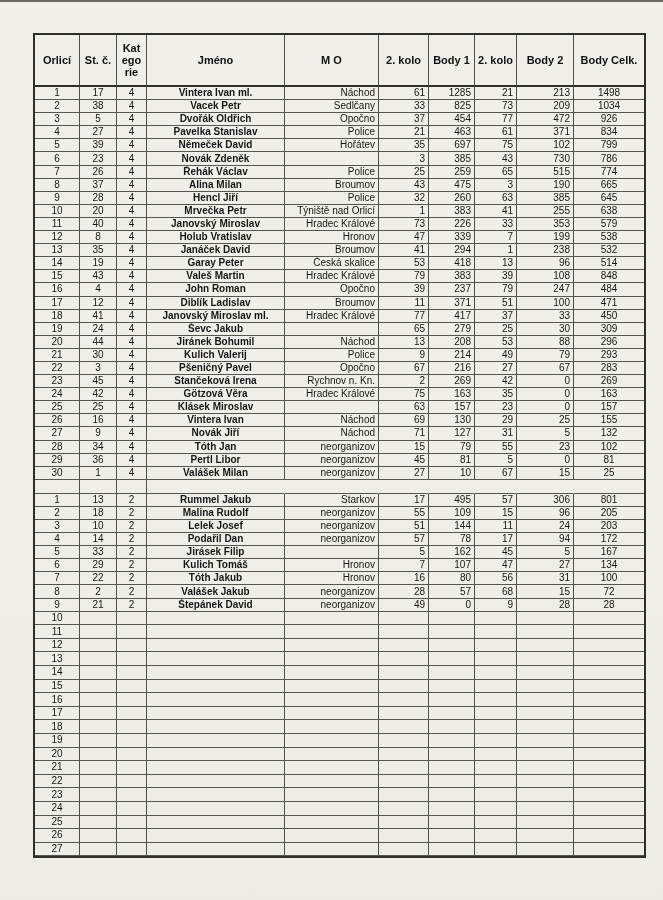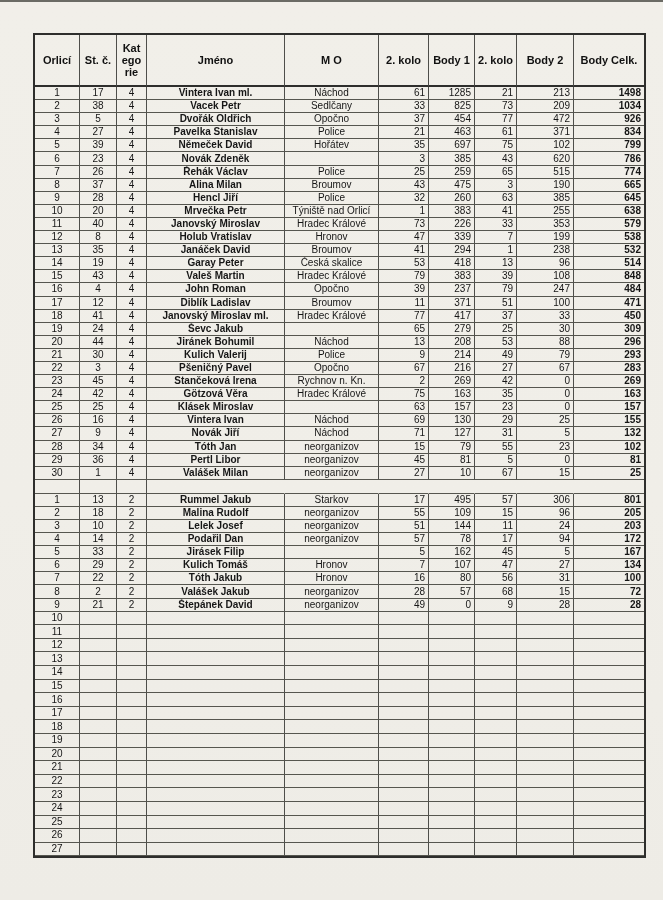--- a/index.html
+++ b/index.html
@@ -37,23 +37,23 @@
   thead th.kat{white-space:pre-line;line-height:1.12;padding:0 1px;}
   tbody td{height:13.1px;font-size:10px;line-height:1;}
   tr.empty td{height:13.6px;}
   tr.gap td{height:14px;border-right-color:transparent;}
   tr.gap td:nth-child(1),
   tr.gap td:nth-child(2),
   tr.gap td:nth-child(3){border-right-color:#4e4e4a;}
   
   td.c0,td.c1,td.c2{text-align:center;}
   td.c3{text-align:center;font-weight:bold;}
-  td.c4{text-align:center;}
+  td.c4{text-align:right;}
   td.c5,td.c6,td.c7,td.c8{text-align:right;}
-  td.c9{text-align:right;font-weight:bold;}
+  td.c9{text-align:center;font-weight:normal;}
 </style>
 </head>
 <body>
 
 <div class="scan-edge"></div>
 
 <table class="results">
   <colgroup>
     <col style="width:45px">
       <col style="width:37px">
@@ -145,21 +145,21 @@
       </tr>
       <tr class="data">
         <td class="c0">6</td>
         <td class="c1">23</td>
         <td class="c2">4</td>
         <td class="c3">Novák Zdeněk</td>
         <td class="c4"></td>
         <td class="c5">3</td>
         <td class="c6">385</td>
         <td class="c7">43</td>
-        <td class="c8">620</td>
+        <td class="c8">730</td>
         <td class="c9">786</td>
       </tr>
       <tr class="data">
         <td class="c0">7</td>
         <td class="c1">26</td>
         <td class="c2">4</td>
         <td class="c3">Řehák Václav</td>
         <td class="c4">Police</td>
         <td class="c5">25</td>
         <td class="c6">259</td>

